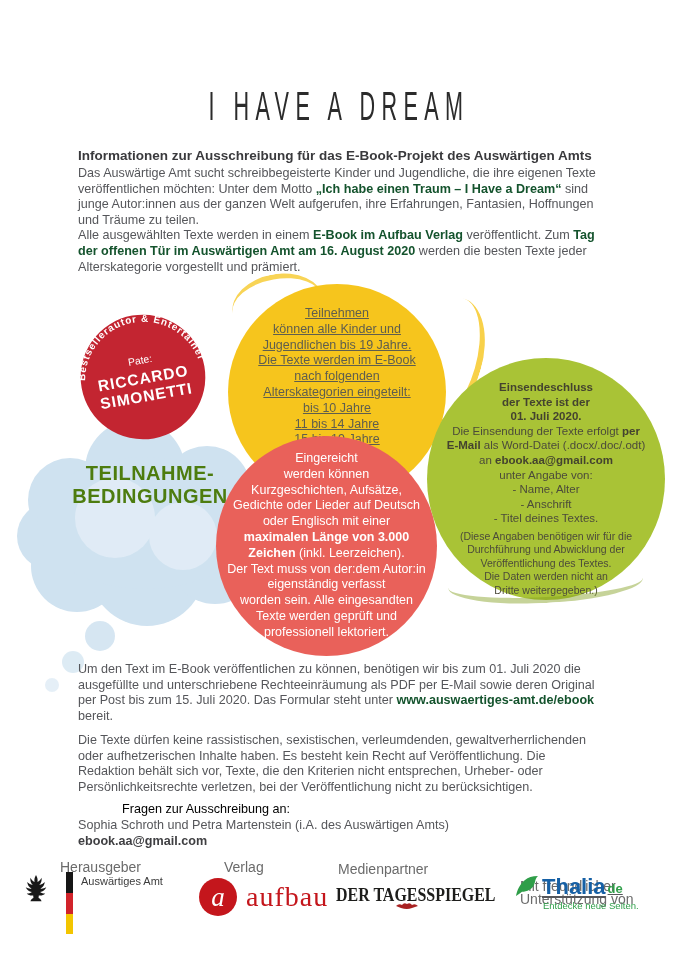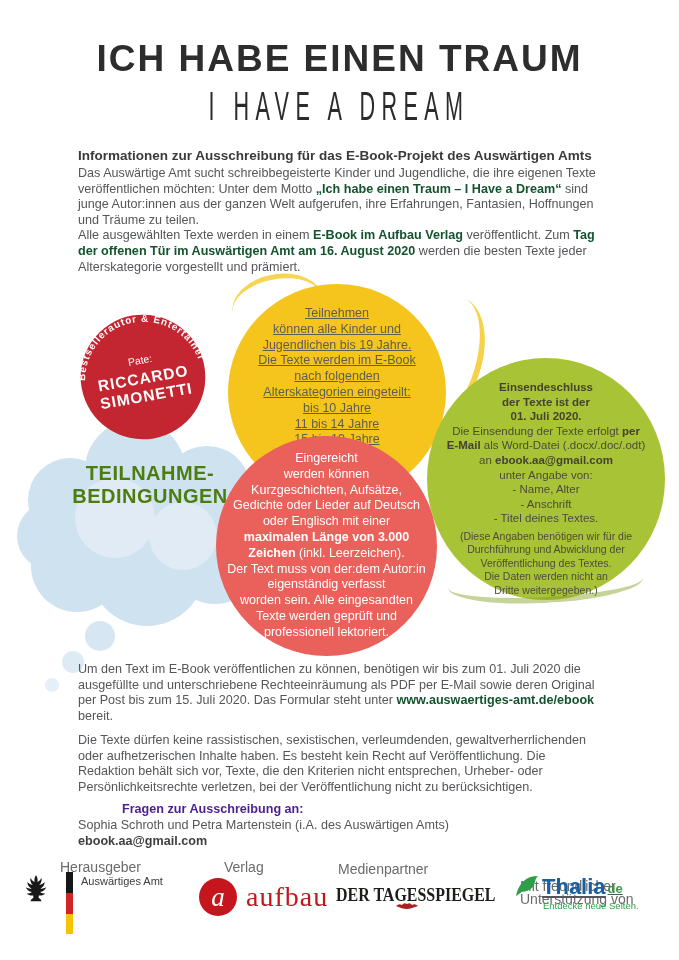--- a/index.html
+++ b/index.html
@@ -49,21 +49,21 @@
   .cloud-title{position:absolute;left:52px;top:182px;width:196px;z-index:1;text-align:center;
     font-size:20px;font-weight:700;letter-spacing:.5px;color:#4d7c0f;line-height:23px;}
 
   .badge-svg{position:absolute;left:58px;top:12px;width:170px;height:170px;z-index:5;
     transform:rotate(-10deg);}
 
   
   .p3{top:662px;}
   .p4{top:733px;}
   .contact{top:802px;font-size:12.6px;line-height:15.8px;}
-  .contact .h{font-weight:700;color:#4c1d95;padding-left:44px;}
+  .contact .h{font-weight:400;color:#000000;padding-left:44px;}
   .contact .email{font-weight:700;color:#3f3f42;}
 
   
   .f-label{position:absolute;font-size:14px;color:var(--label-gray,#6b6b6b);line-height:12.5px;margin-top:12px;}
   .fl-1{left:60px;top:849px;} .fl-2{left:224px;top:849px;}
   .fl-3{left:338px;top:851px;} .fl-4{left:520px;top:868px;width:138px;}
 
   .aa-logo{position:absolute;left:23px;top:870px;width:150px;height:66px;}
   .aa-eagle{position:absolute;left:0;top:4px;}
   .aa-stripe{position:absolute;left:43px;top:2px;width:7px;height:62px;}
@@ -89,21 +89,20 @@
   .thalia-row{display:flex;align-items:flex-end;text-decoration:underline;}
   .thalia-word{font-size:22px;font-weight:700;color:var(--thalia-blue,#1660a5);line-height:22px;margin-left:3px;}
   .thalia-tld{font-size:13px;font-weight:700;color:var(--thalia-green,#2f9e49);margin-left:2px;line-height:18px;}
   .thalia-tag{margin:2px 16px 0 28px;font-size:9.5px;color:var(--thalia-green,#2f9e49);}
 </style>
 </head>
 <body>
 
 <div class="page">
 
-  <div class="title-de">ICH HABE EINEN TRAUM</div>
   <div class="title-en">
     <span>I HAVE A DREAM</span>
   </div>
 
   <div class="content intro" style="position:absolute;">
     <h3>Informationen zur Ausschreibung für das E-Book-Projekt des Auswärtigen Amts</h3>
     <p class="body">Das Auswärtige Amt sucht schreibbegeisterte Kinder und Jugendliche, die ihre eigenen Texte veröffentlichen möchten: Unter dem Motto <b>„Ich habe einen Traum – I Have a Dream“</b> sind junge Autor:innen aus der ganzen Welt aufgerufen, ihre Erfahrungen, Fantasien, Hoffnungen und Träume zu teilen.</p>
     <p class="body p2">Alle ausgewählten Texte werden in einem <b>E-Book im Aufbau Verlag</b> veröffentlicht. Zum <b>Tag der offenen Tür im Auswärtigen Amt am 16. August 2020</b> werden die besten Texte jeder Alterskategorie vorgestellt und prämiert.</p>
   </div>
 

